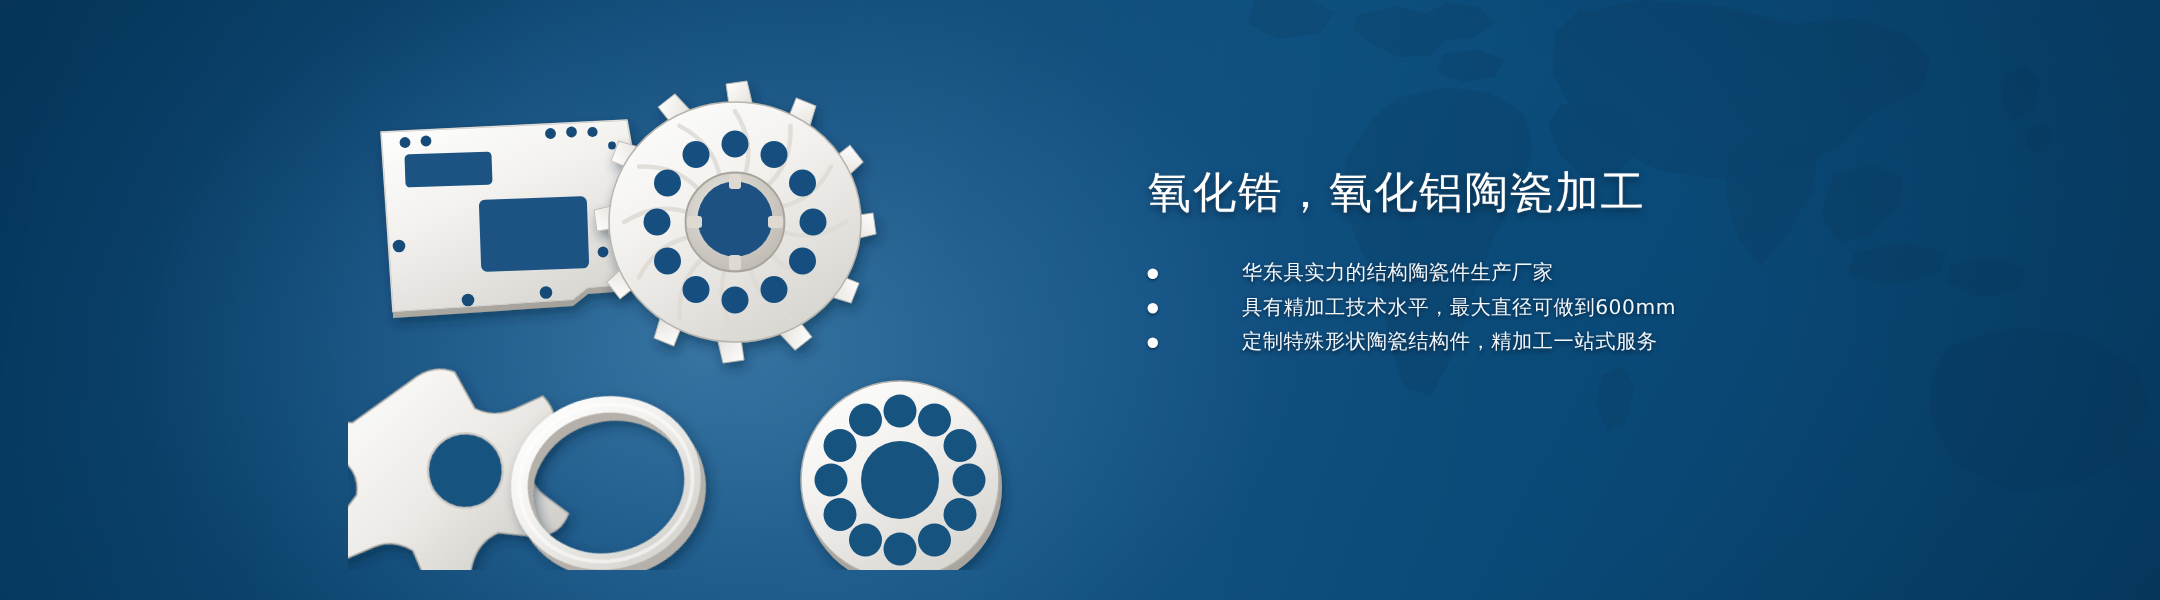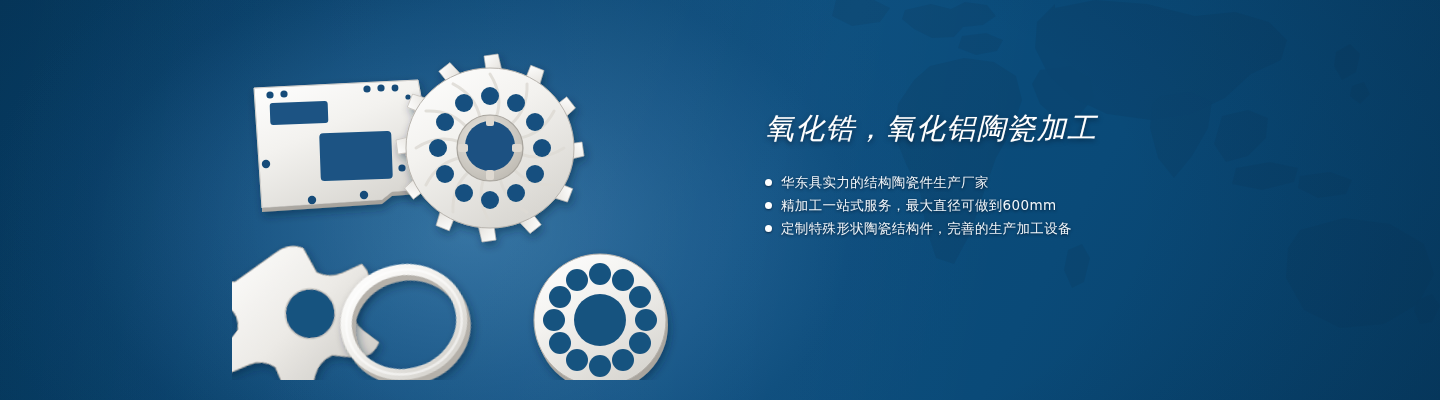--- a/index.html
+++ b/index.html
@@ -57,29 +57,29 @@
   .copy { position:absolute; left:765px; top:108px; width:560px; }
 
   .headline {
     color:#ffffff;
     font-size:29px;
     line-height:40px;
     letter-spacing:1.2px;
     font-weight:400;
     white-space:nowrap;
     text-shadow:0 2px 5px rgba(0,14,30,0.60), 0 0 1px rgba(255,255,255,0.35);
-    font-style:italic;
   }
 
   .bullets { margin-top:23px; list-style:none; }
   .bullet {
     display:flex;
     align-items:center;
     height:23px;
     margin-bottom:0px;
+    gap:47px;
   }
   .dot {
     width:7px; height:7px;
     border-radius:50%;
     background:#ffffff;
     flex:0 0 auto;
     margin-right:9px;
     box-shadow:0 1px 2px rgba(0,10,25,0.55);
   }
   .btext {
@@ -279,22 +279,22 @@
   <div class="copy">
     <div class="headline">氧化锆，氧化铝陶瓷加工</div>
 
     <ul class="bullets">
       <li class="bullet">
         <span class="dot"></span>
         <span class="btext">华东具实力的结构陶瓷件生产厂家</span>
       </li>
       <li class="bullet">
         <span class="dot"></span>
-        <span class="btext">精加工一站式服务，最大直径可做到600mm</span>
+        <span class="btext">具有精加工技术水平，最大直径可做到600mm</span>
       </li>
       <li class="bullet">
         <span class="dot"></span>
-        <span class="btext">定制特殊形状陶瓷结构件，完善的生产加工设备</span>
+        <span class="btext">定制特殊形状陶瓷结构件，精加工一站式服务</span>
       </li>
     </ul>
   </div>
 
 </div>
 
 </body></html>

